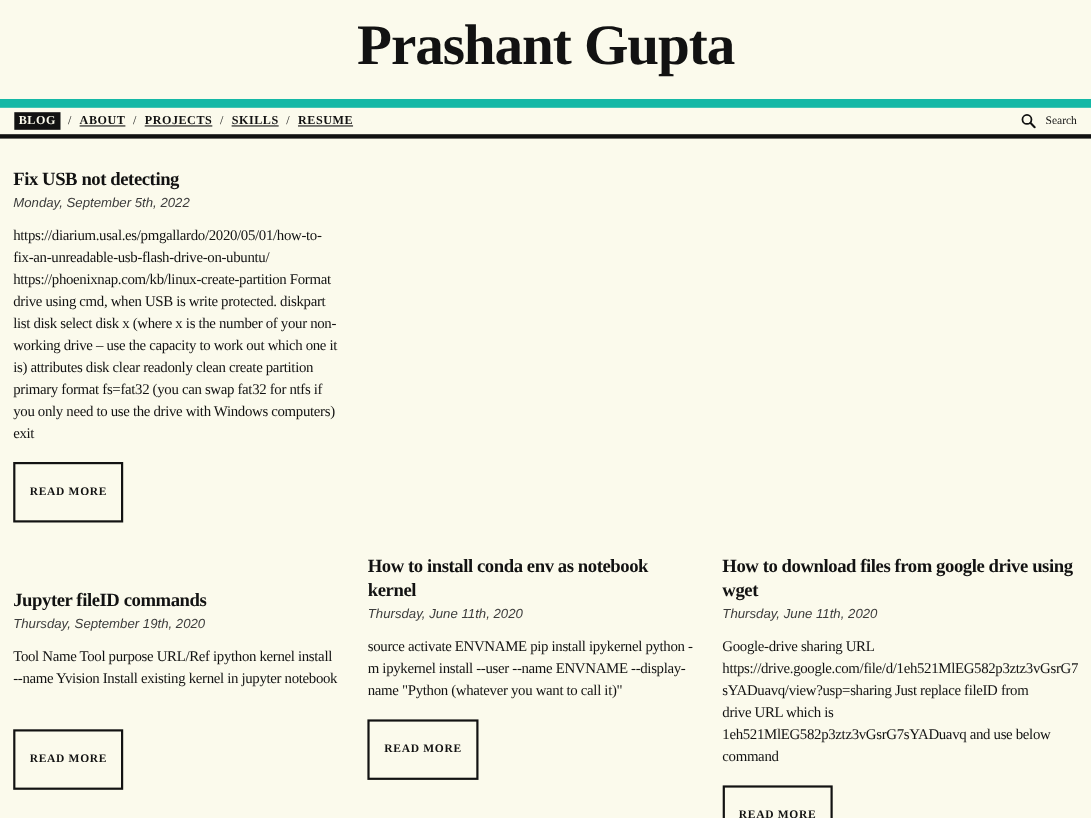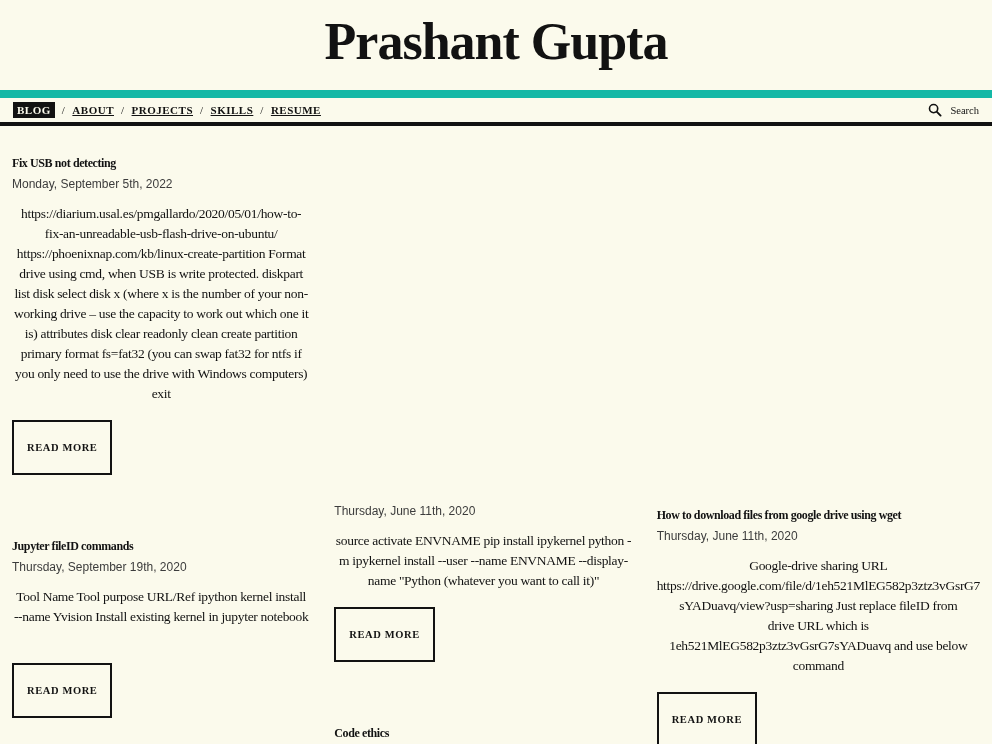--- a/index.html
+++ b/index.html
@@ -45,33 +45,33 @@
   
   main{
     display:flex;gap:24px;
     padding:26px 12px 0 12px;
   }
   .col{flex:1;}
   .col-2 > .post:first-child,
   .col-3 > .post:first-child{margin-top:352px;}
   .post{margin-bottom:60px;}
   .post-title{
-    font-size:12px;line-height:22px;letter-spacing:-.4px;
+    font-size:17px;line-height:22px;letter-spacing:-.4px;
     font-weight:700;margin:0;cursor:pointer;
   }
   .post-date{
     font-family:"Liberation Sans",sans-serif;
     font-size:12px;line-height:15px;color:var(--date);
     margin-top:3px;
+    font-style:italic;
   }
   .post-excerpt{
     font-size:13.5px;line-height:20px;letter-spacing:-.3px;
     margin:12px 0 0 0;min-height:60px;
     white-space:pre-line;
-    text-align:center;
   }
   .read-more{
     display:inline-block;margin-top:16px;
     background:transparent;border:2px solid #121212;color:var(--text);
     font-family:"Liberation Serif",serif;font-weight:700;
     font-size:10.5px;letter-spacing:.6px;
     padding:20px 13px;cursor:pointer;
   }
 </style>
 </head>
@@ -128,20 +128,21 @@
       <button class="read-more">READ MORE</button>
     </article>
     <article class="post">
       <div class="post-date">Wednesday, May 6th, 2020</div>
 
     </article>
   </div>
 
   <div class="col col-2">
     <article class="post">
+      <h2 class="post-title">How to install conda env as notebook kernel</h2>
       <div class="post-date">Thursday, June 11th, 2020</div>
       <p class="post-excerpt">source activate ENVNAME pip install ipykernel python -
 m ipykernel install --user --name ENVNAME --display-
 name "Python (whatever you want to call it)"</p>
       <button class="read-more">READ MORE</button>
     </article>
     <article class="post">
       <h2 class="post-title">Code ethics</h2>
 
     </article>

